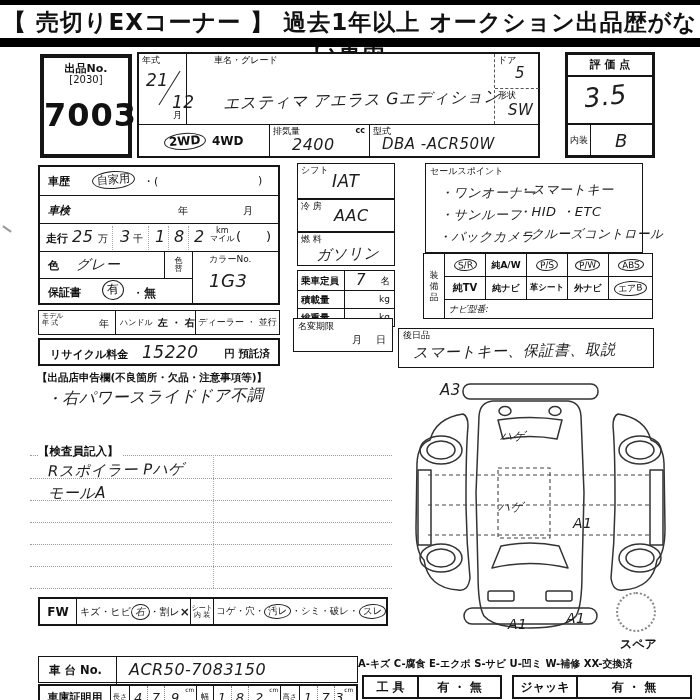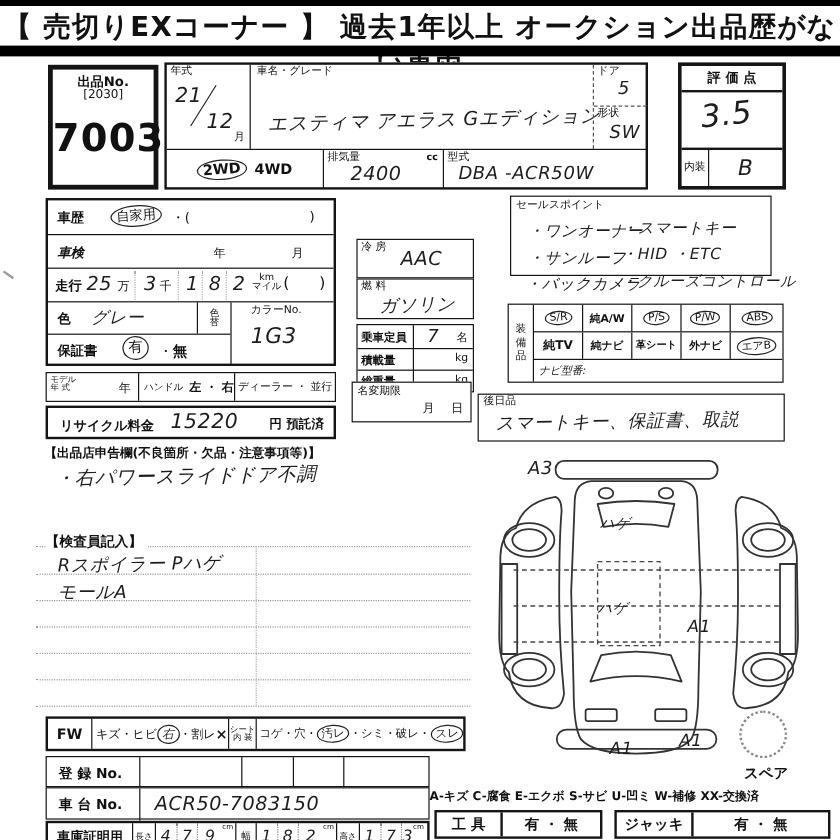--- a/index.html
+++ b/index.html
@@ -31,21 +31,21 @@
   <div class="bar" style="top:38px;height:9px;"></div>
 
   <div class="box b4" style="left:40px;top:54px;width:92px;height:104px;">
     <div class="abs bold" style="left:0;top:3px;width:100%;text-align:center;font-size:11px;">出品No.</div>
     <div class="abs" style="left:0;top:16px;width:100%;text-align:center;font-size:10px;">[2030]</div>
     <div class="abs bold" style="left:0;top:38px;width:100%;text-align:center;font-size:32px;letter-spacing:1px;">70033</div>
   </div>
 
   <div class="box b2" style="left:137px;top:52px;width:403px;height:106px;">
 
-    <div class="abs" style="left:0;top:0;width:70px;height:70px;border-right:1.5px solid #151515;padding-left:12px;">
+    <div class="abs" style="left:0;top:0;width:48px;height:70px;border-right:1.5px solid #151515;padding-left:12px;">
       <div class="abs lbl9" style="left:3px;top:2px;">年式</div>
       <div class="abs hw" style="left:7px;top:16px;font-size:17px;">21</div>
       <div class="abs" style="left:30px;top:14px;height:40px;border-left:1.6px solid #222;transform:rotate(32deg);"></div>
       <div class="abs hw" style="left:33px;top:38px;font-size:17px;">12</div>
       <div class="abs lbl9" style="right:4px;bottom:4px;">月</div>
     </div>
 
     <div class="abs" style="left:70px;top:0;width:285px;height:70px;">
       <div class="abs lbl9" style="left:5px;top:2px;">車名・グレード</div>
       <div class="abs hw" style="left:14px;top:36px;font-size:16px;transform:rotate(-1.5deg);">エスティマ アエラス Gエディション</div>
@@ -174,20 +174,24 @@
   <div class="dotline" style="left:30px;top:500px;width:362px;"></div>
   <div class="dotline" style="left:30px;top:522px;width:362px;"></div>
   <div class="dotline" style="left:30px;top:544px;width:362px;"></div>
   <div class="dotline" style="left:30px;top:566px;width:362px;"></div>
   <div class="dotline" style="left:30px;top:588px;width:362px;"></div>
   <div class="vdot" style="left:213px;top:455px;height:133px;"></div>
   <div class="abs bold" style="left:38px;top:444px;font-size:11.5px;background:#fff;padding-right:4px;">【検査員記入】</div>
   <div class="abs hw" style="left:48px;top:461px;font-size:15px;transform:rotate(-1deg);">Rスポイラー Pハゲ</div>
   <div class="abs hw" style="left:48px;top:484px;font-size:15px;">モールA</div>
 
+  <div class="box" style="left:297px;top:163px;width:98px;height:36px;">
+    <span class="abs lbl9" style="left:3px;top:2px;">シフト</span>
+    <span class="abs hw" style="left:34px;top:7px;font-size:17px;">IAT</span>
+  </div>
   <div class="box" style="left:297px;top:199px;width:98px;height:33px;">
     <span class="abs lbl9" style="left:3px;top:2px;">冷 房</span>
     <span class="abs hw" style="left:36px;top:6px;font-size:16px;">AAC</span>
   </div>
   <div class="box" style="left:297px;top:232px;width:98px;height:34px;">
     <span class="abs lbl9" style="left:3px;top:2px;">燃 料</span>
     <span class="abs hw" style="left:18px;top:12px;font-size:15px;transform:rotate(-2deg);">ガソリン</span>
   </div>
   <div class="box" style="left:297px;top:270px;width:98px;height:57px;">
     <div class="abs" style="left:0;top:0;width:100%;height:20px;border-bottom:1px solid #151515;">
@@ -206,21 +210,21 @@
       <div class="vdot" style="left:46px;top:0;height:17px;border-left:1px solid #151515;"></div>
       <span class="abs" style="right:4px;top:3px;font-size:9px;">kg</span>
     </div>
   </div>
   <div class="box" style="left:293px;top:318px;width:100px;height:34px;">
     <span class="abs lbl9" style="left:4px;top:3px;">名変期限</span>
     <span class="abs" style="left:58px;bottom:4px;font-size:10px;">月</span>
     <span class="abs" style="right:6px;bottom:4px;font-size:10px;">日</span>
   </div>
 
-  <div class="box" style="left:425px;top:163px;width:218px;height:67px;">
+  <div class="box" style="left:425px;top:163px;width:218px;height:90px;">
     <span class="abs lbl9" style="left:4px;top:3px;">セールスポイント</span>
     <span class="abs hw" style="left:14px;top:20px;font-size:13px;">・ワンオーナー</span>
     <span class="abs hw" style="left:92px;top:17px;font-size:13px;">・スマートキー</span>
     <span class="abs hw" style="left:14px;top:42px;font-size:13px;">・サンルーフ</span>
     <span class="abs hw" style="left:92px;top:39px;font-size:13px;">・HID ・ETC</span>
     <span class="abs hw" style="left:12px;top:64px;font-size:13px;">・バックカメラ</span>
     <span class="abs hw" style="left:92px;top:62px;font-size:12.5px;">・クルーズコントロール</span>
   </div>
 
   <div class="box" style="left:423px;top:253px;width:230px;height:66px;display:flex;">
@@ -336,27 +340,20 @@
       <span>内 装</span>
     </div>
     <div class="cell nw" style="flex:1;padding-left:2px;font-size:9.5px;">
       <span>コゲ・穴・</span>
         <span class="circ2" style="font-size:9.5px;">汚レ</span>
         <span>・シミ・破レ・</span>
         <span class="circ2" style="font-size:9.5px;">スレ</span>
     </div>
   </div>
 
-  <div class="box" style="left:38px;top:630px;width:320px;height:26px;">
-    <span class="abs bold" style="left:10px;top:6px;font-size:11.5px;">登 録 No.</span>
-    <div class="vdot" style="left:77px;top:0;height:26px;border-left:1.5px solid #151515;"></div>
-    <div class="vdot" style="left:162px;top:0;height:26px;border-left:1px solid #151515;"></div>
-    <div class="vdot" style="left:205px;top:0;height:26px;border-left:1px solid #151515;"></div>
-    <div class="vdot" style="left:247px;top:0;height:26px;border-left:1px solid #151515;"></div>
-  </div>
   <div class="box" style="left:38px;top:656px;width:320px;height:27px;">
     <span class="abs bold" style="left:10px;top:6px;font-size:11.5px;">車 台 No.</span>
     <div class="vdot" style="left:77px;top:0;height:27px;border-left:1.5px solid #151515;"></div>
     <span class="abs hw" style="left:90px;top:3px;font-size:16px;">ACR50-7083150</span>
   </div>
 
   <div class="box b2" style="left:38px;top:684px;width:320px;height:26px;display:flex;">
     <div class="cell bold" style="width:72px;justify-content:center;font-size:11px;border-right:1.5px solid #151515;">車庫証明用</div>
     <div class="stack" style="width:18px;font-size:7px;border-right:1px solid #151515;">長さ</div>
     <div class="cell hw" style="width:18px;justify-content:center;font-size:13px;border-right:1px dotted #888;">4</div>

